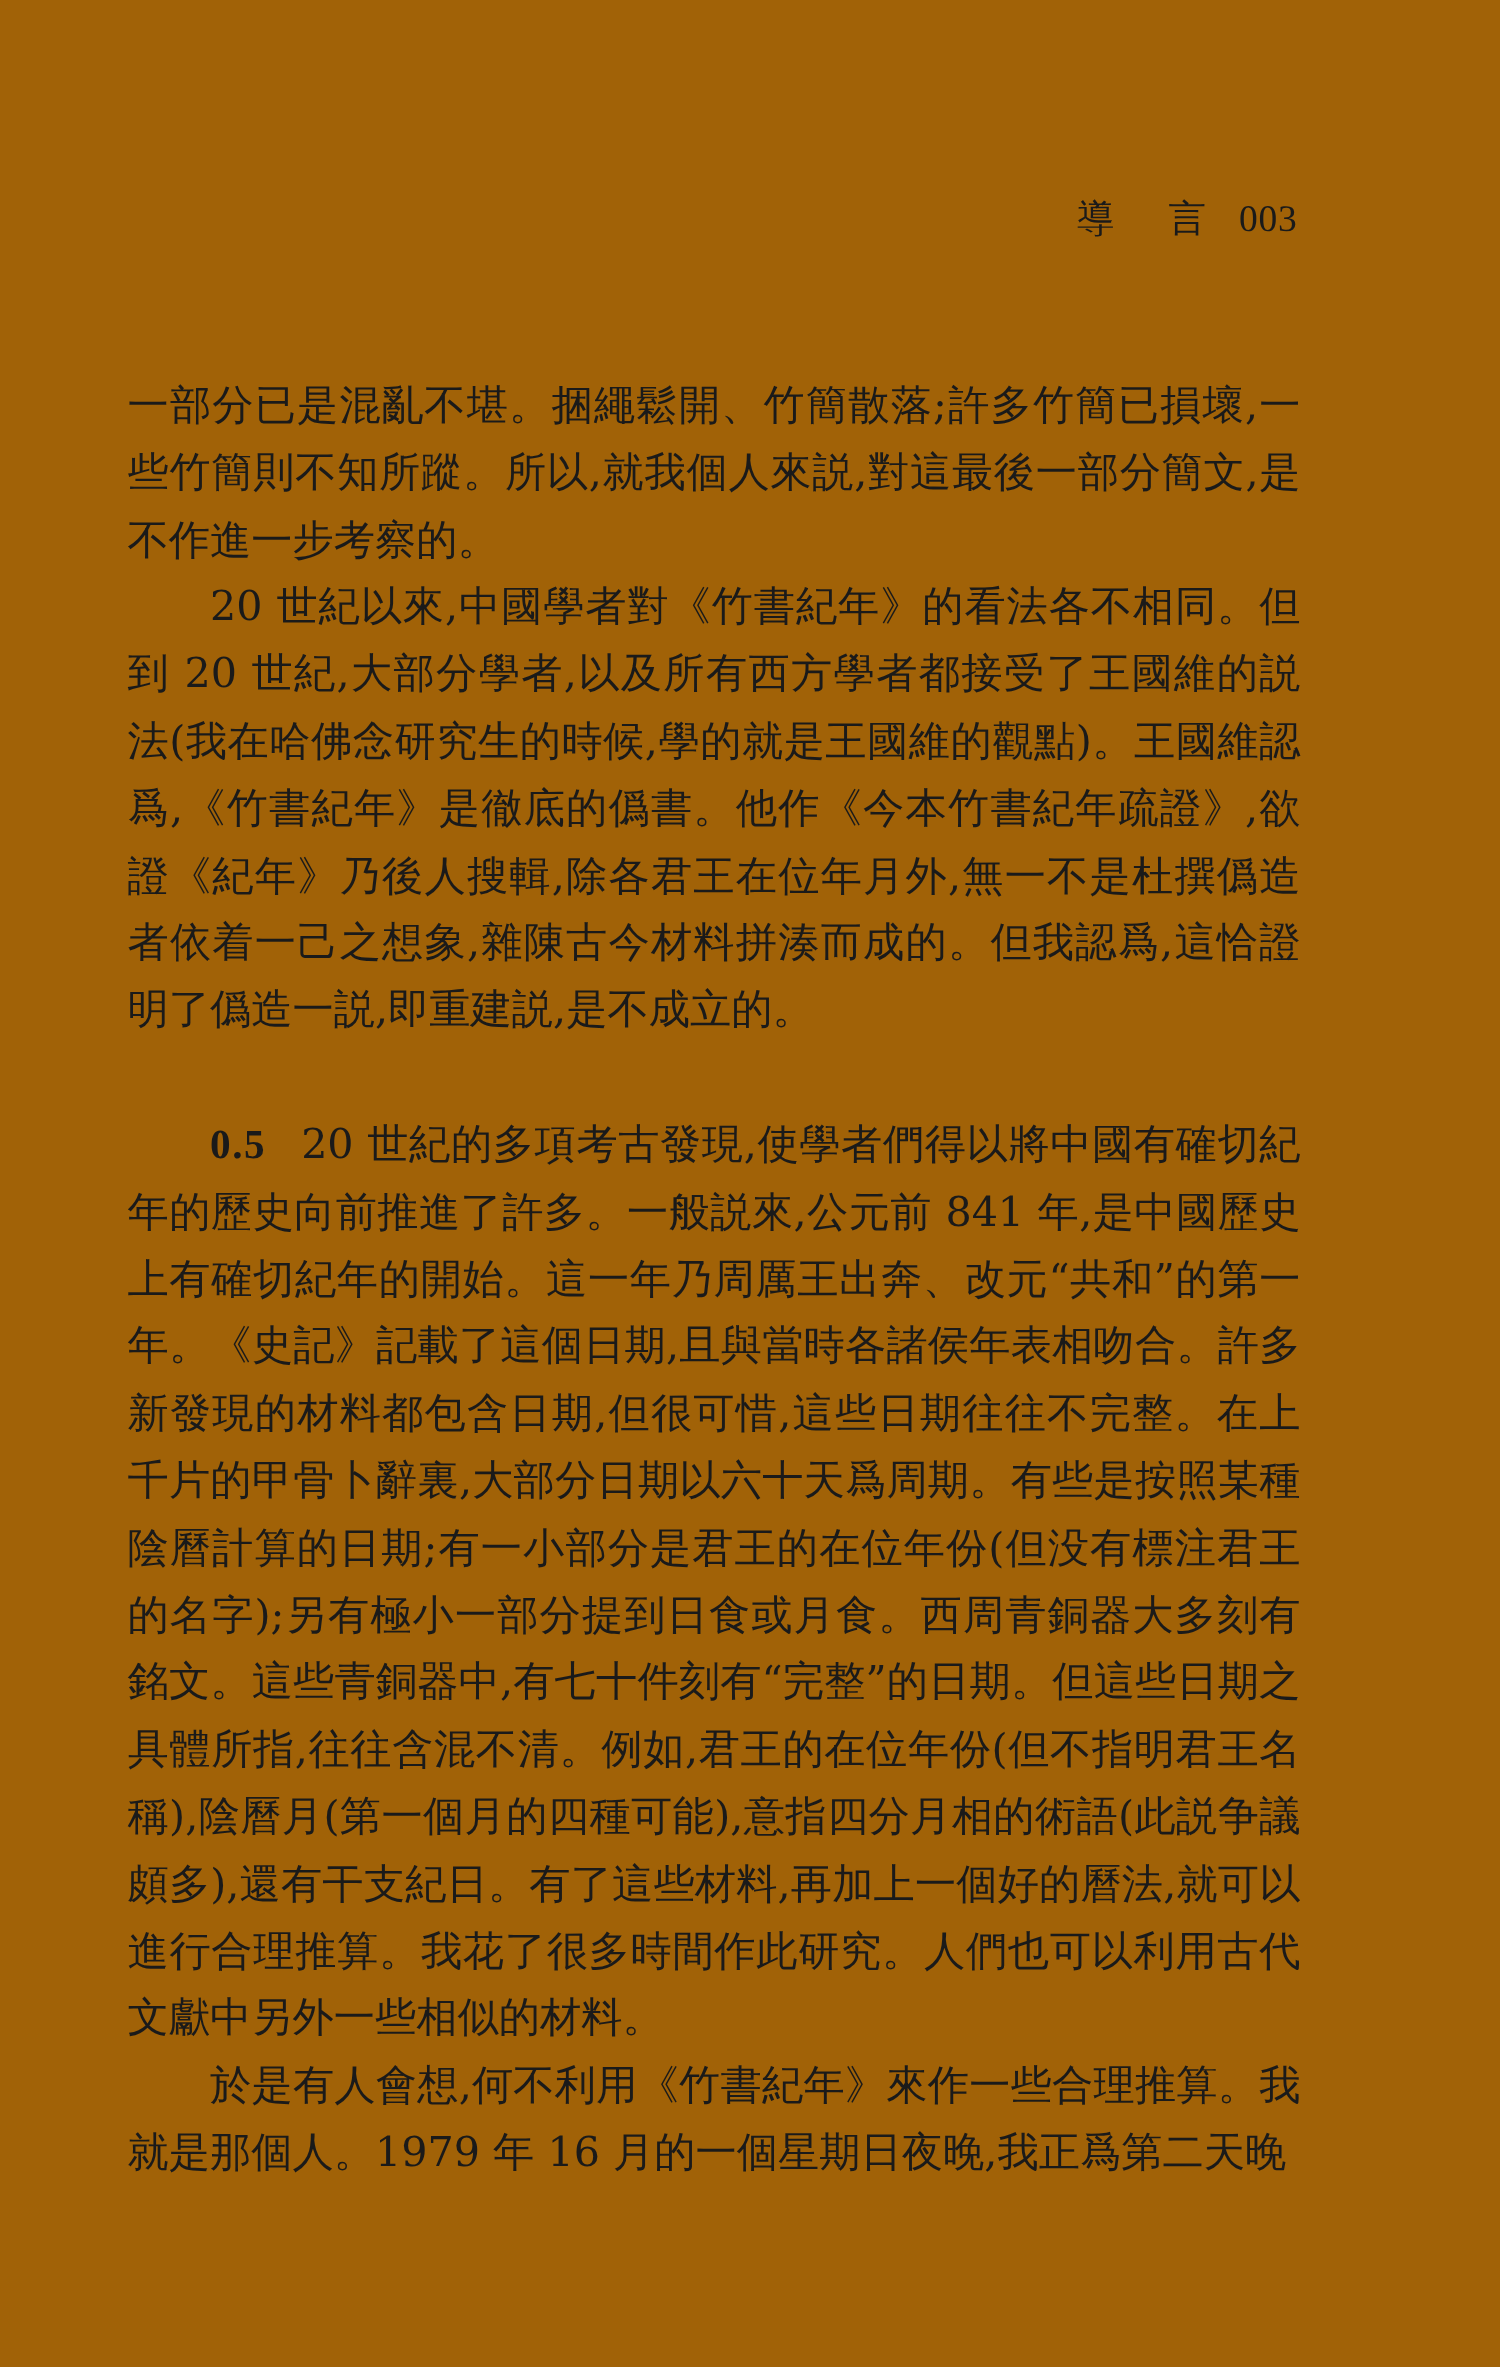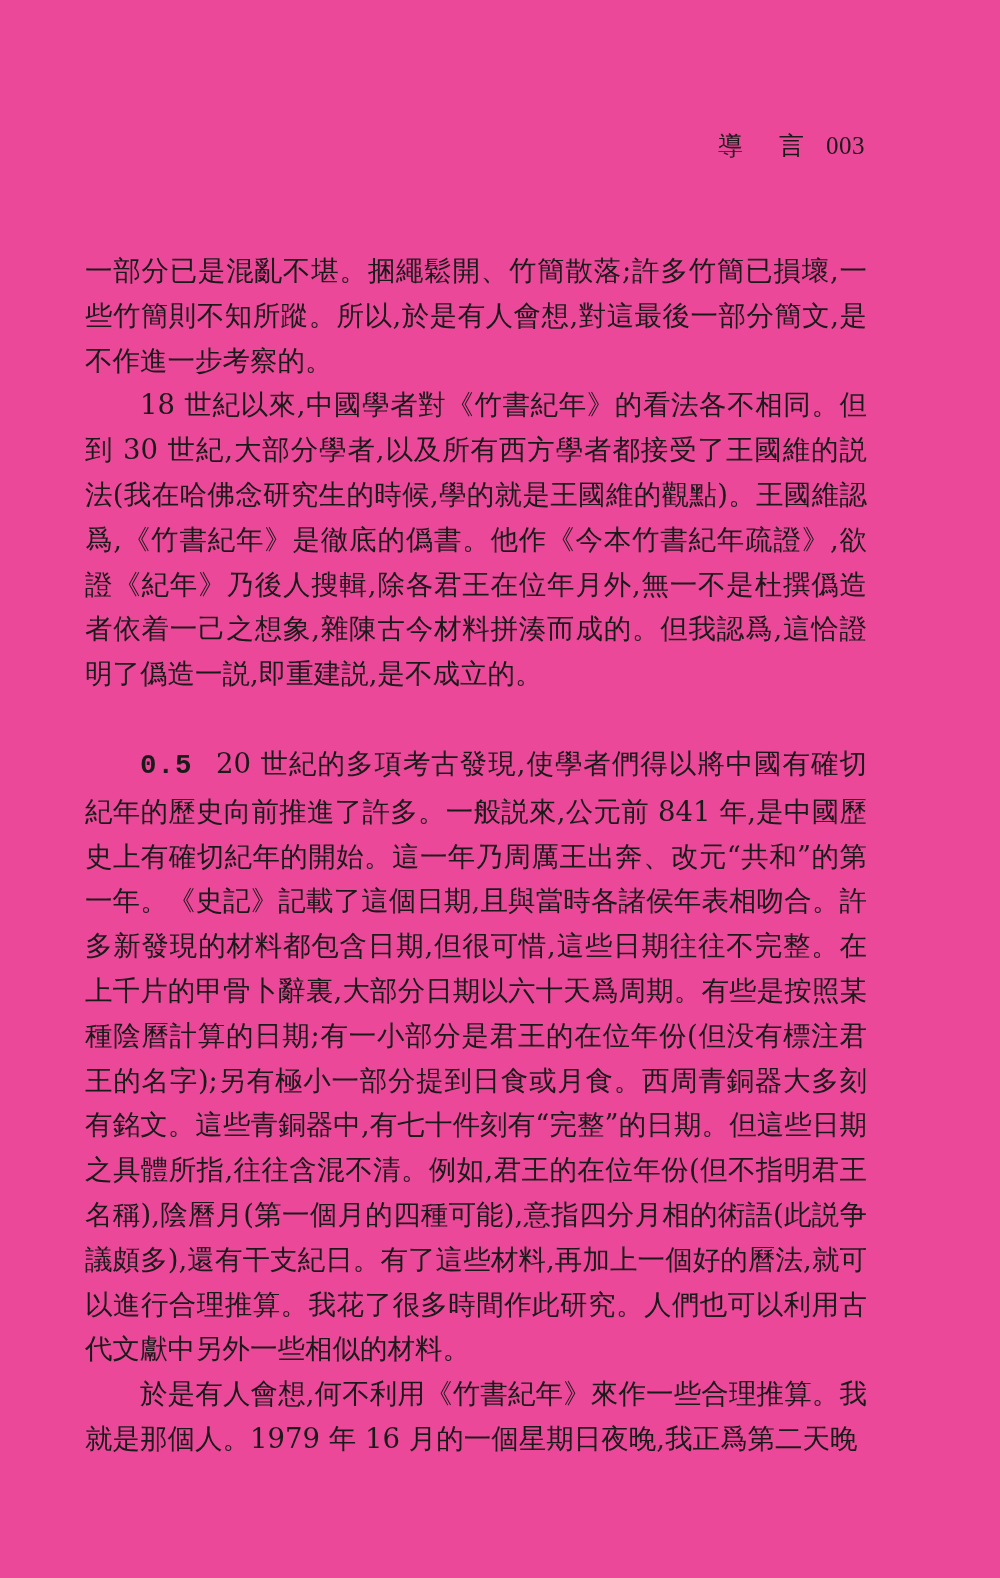--- a/index.html
+++ b/index.html
@@ -8,21 +8,21 @@
     background: #ffffff;
   }
   body {
     font-family: "DejaVu Serif", "Liberation Serif", serif;
     color: #1a1a1a;
   }
   .page {
     position: relative;
     width: 1000px;
     height: 1578px;
-    background: #ec4899;
+    background: #a16207;
     overflow: hidden;
   }
 
   
   .running-head {
     position: absolute;
     top: 133px;
     left: 85px;
     width: 780px;
     text-align: right;
@@ -62,39 +62,39 @@
     word-spacing: 0;
   }
   .para.indent { text-indent: 2em; }
   .para + .para { margin-top: 0; }
 
   
   .section-gap { height: 45px; }
 
   .secnum {
     font-weight: bold;
-    font-family: Liberation Mono, monospace;
+    font-family: Liberation Serif, serif;
     letter-spacing: 1px;
   }
   .secnum-space { display: inline-block; width: 0.85em; }
 </style>
 </head>
 <body>
 
 <div class="page">
 
   <div class="running-head">
     <span class="rh-title">導</span><span class="rh-gap-wide"></span><span class="rh-title">言</span><span class="rh-gap"></span><span class="rh-folio">003</span>
   </div>
 
   <div class="textblock">
 
-    <p class="para">一部分已是混亂不堪。捆繩鬆開、竹簡散落;許多竹簡已損壞,一些竹簡則不知所蹤。所以,於是有人會想,對這最後一部分簡文,是不作進一步考察的。</p>
+    <p class="para">一部分已是混亂不堪。捆繩鬆開、竹簡散落;許多竹簡已損壞,一些竹簡則不知所蹤。所以,就我個人來説,對這最後一部分簡文,是不作進一步考察的。</p>
 
-    <p class="para indent">18 世紀以來,中國學者對《竹書紀年》的看法各不相同。但到 30 世紀,大部分學者,以及所有西方學者都接受了王國維的説法(我在哈佛念研究生的時候,學的就是王國維的觀點)。王國維認爲,《竹書紀年》是徹底的僞書。他作《今本竹書紀年疏證》,欲證《紀年》乃後人搜輯,除各君王在位年月外,無一不是杜撰僞造者依着一己之想象,雜陳古今材料拼湊而成的。但我認爲,這恰證明了僞造一説,即重建説,是不成立的。</p>
+    <p class="para indent">20 世紀以來,中國學者對《竹書紀年》的看法各不相同。但到 20 世紀,大部分學者,以及所有西方學者都接受了王國維的説法(我在哈佛念研究生的時候,學的就是王國維的觀點)。王國維認爲,《竹書紀年》是徹底的僞書。他作《今本竹書紀年疏證》,欲證《紀年》乃後人搜輯,除各君王在位年月外,無一不是杜撰僞造者依着一己之想象,雜陳古今材料拼湊而成的。但我認爲,這恰證明了僞造一説,即重建説,是不成立的。</p>
 
     <div class="section-gap"></div>
 
     <p class="para indent"><span class="secnum">0.5</span><span class="secnum-space"></span><span>20 世紀的多項考古發現,使學者們得以將中國有確切紀年的歷史向前推進了許多。一般説來,公元前 841 年,是中國歷史上有確切紀年的開始。這一年乃周厲王出奔、改元“共和”的第一年。《史記》記載了這個日期,且與當時各諸侯年表相吻合。許多新發現的材料都包含日期,但很可惜,這些日期往往不完整。在上千片的甲骨卜辭裏,大部分日期以六十天爲周期。有些是按照某種陰曆計算的日期;有一小部分是君王的在位年份(但没有標注君王的名字);另有極小一部分提到日食或月食。西周青銅器大多刻有銘文。這些青銅器中,有七十件刻有“完整”的日期。但這些日期之具體所指,往往含混不清。例如,君王的在位年份(但不指明君王名稱),陰曆月(第一個月的四種可能),意指四分月相的術語(此説争議頗多),還有干支紀日。有了這些材料,再加上一個好的曆法,就可以進行合理推算。我花了很多時間作此研究。人們也可以利用古代文獻中另外一些相似的材料。</span></p>
 
     <p class="para indent">於是有人會想,何不利用《竹書紀年》來作一些合理推算。我就是那個人。1979 年 16 月的一個星期日夜晚,我正爲第二天晚</p>
 
   </div>
 
 </div>

